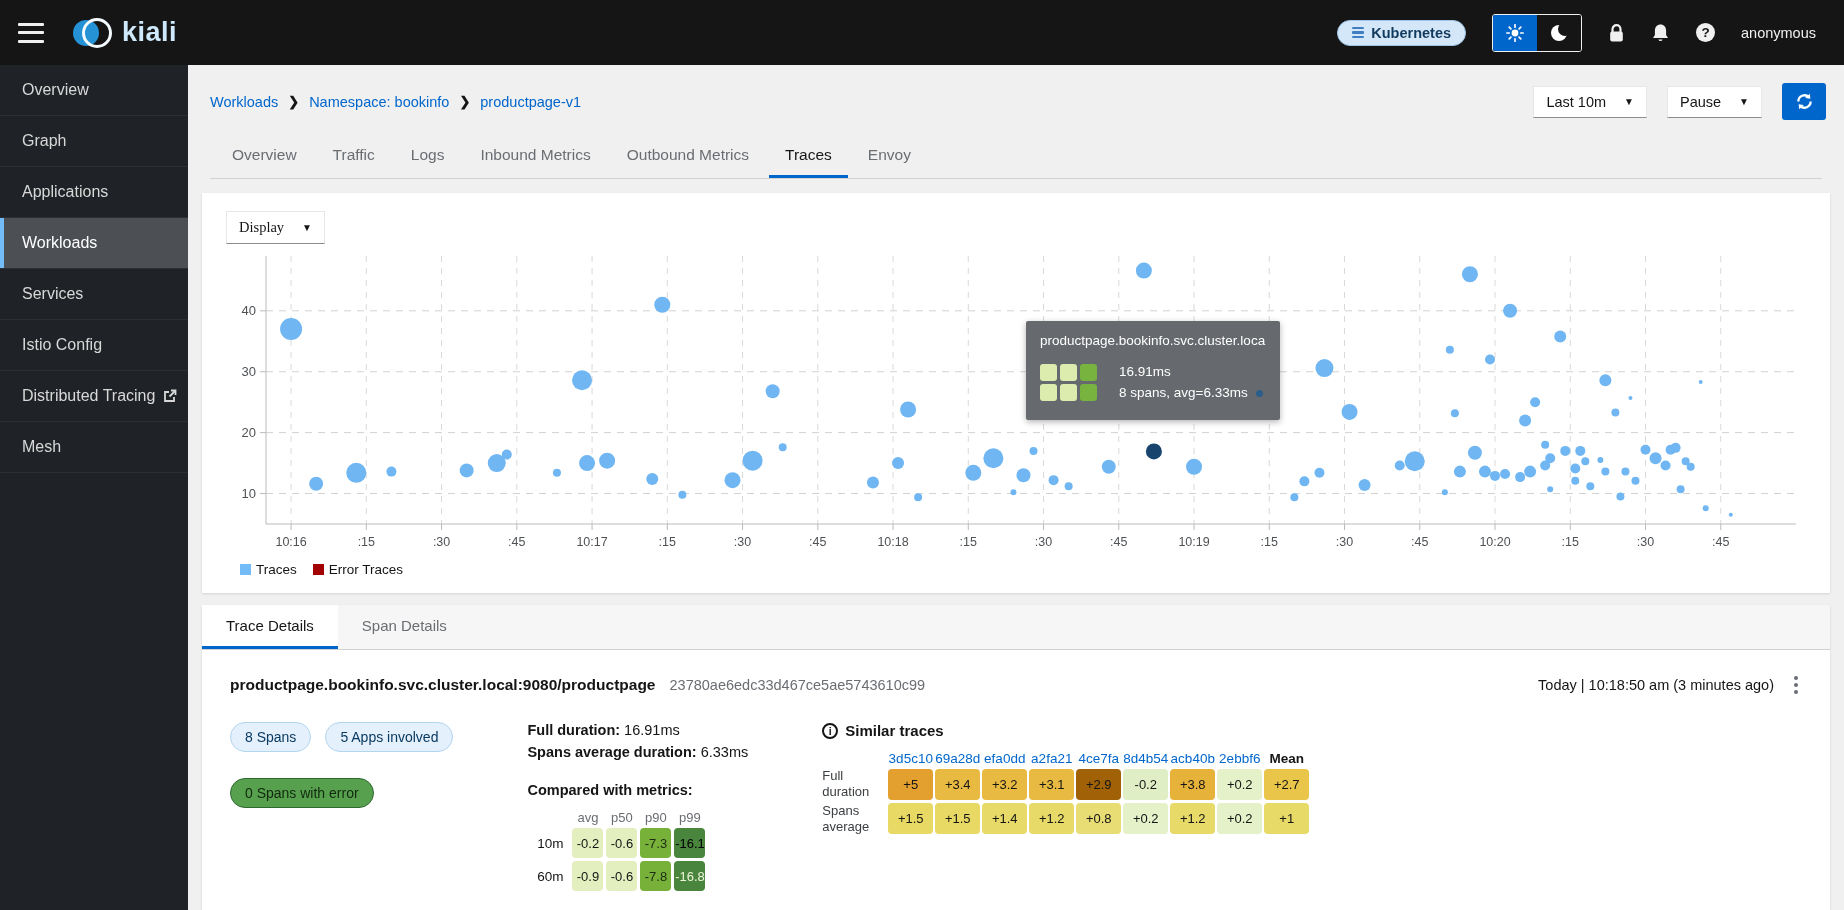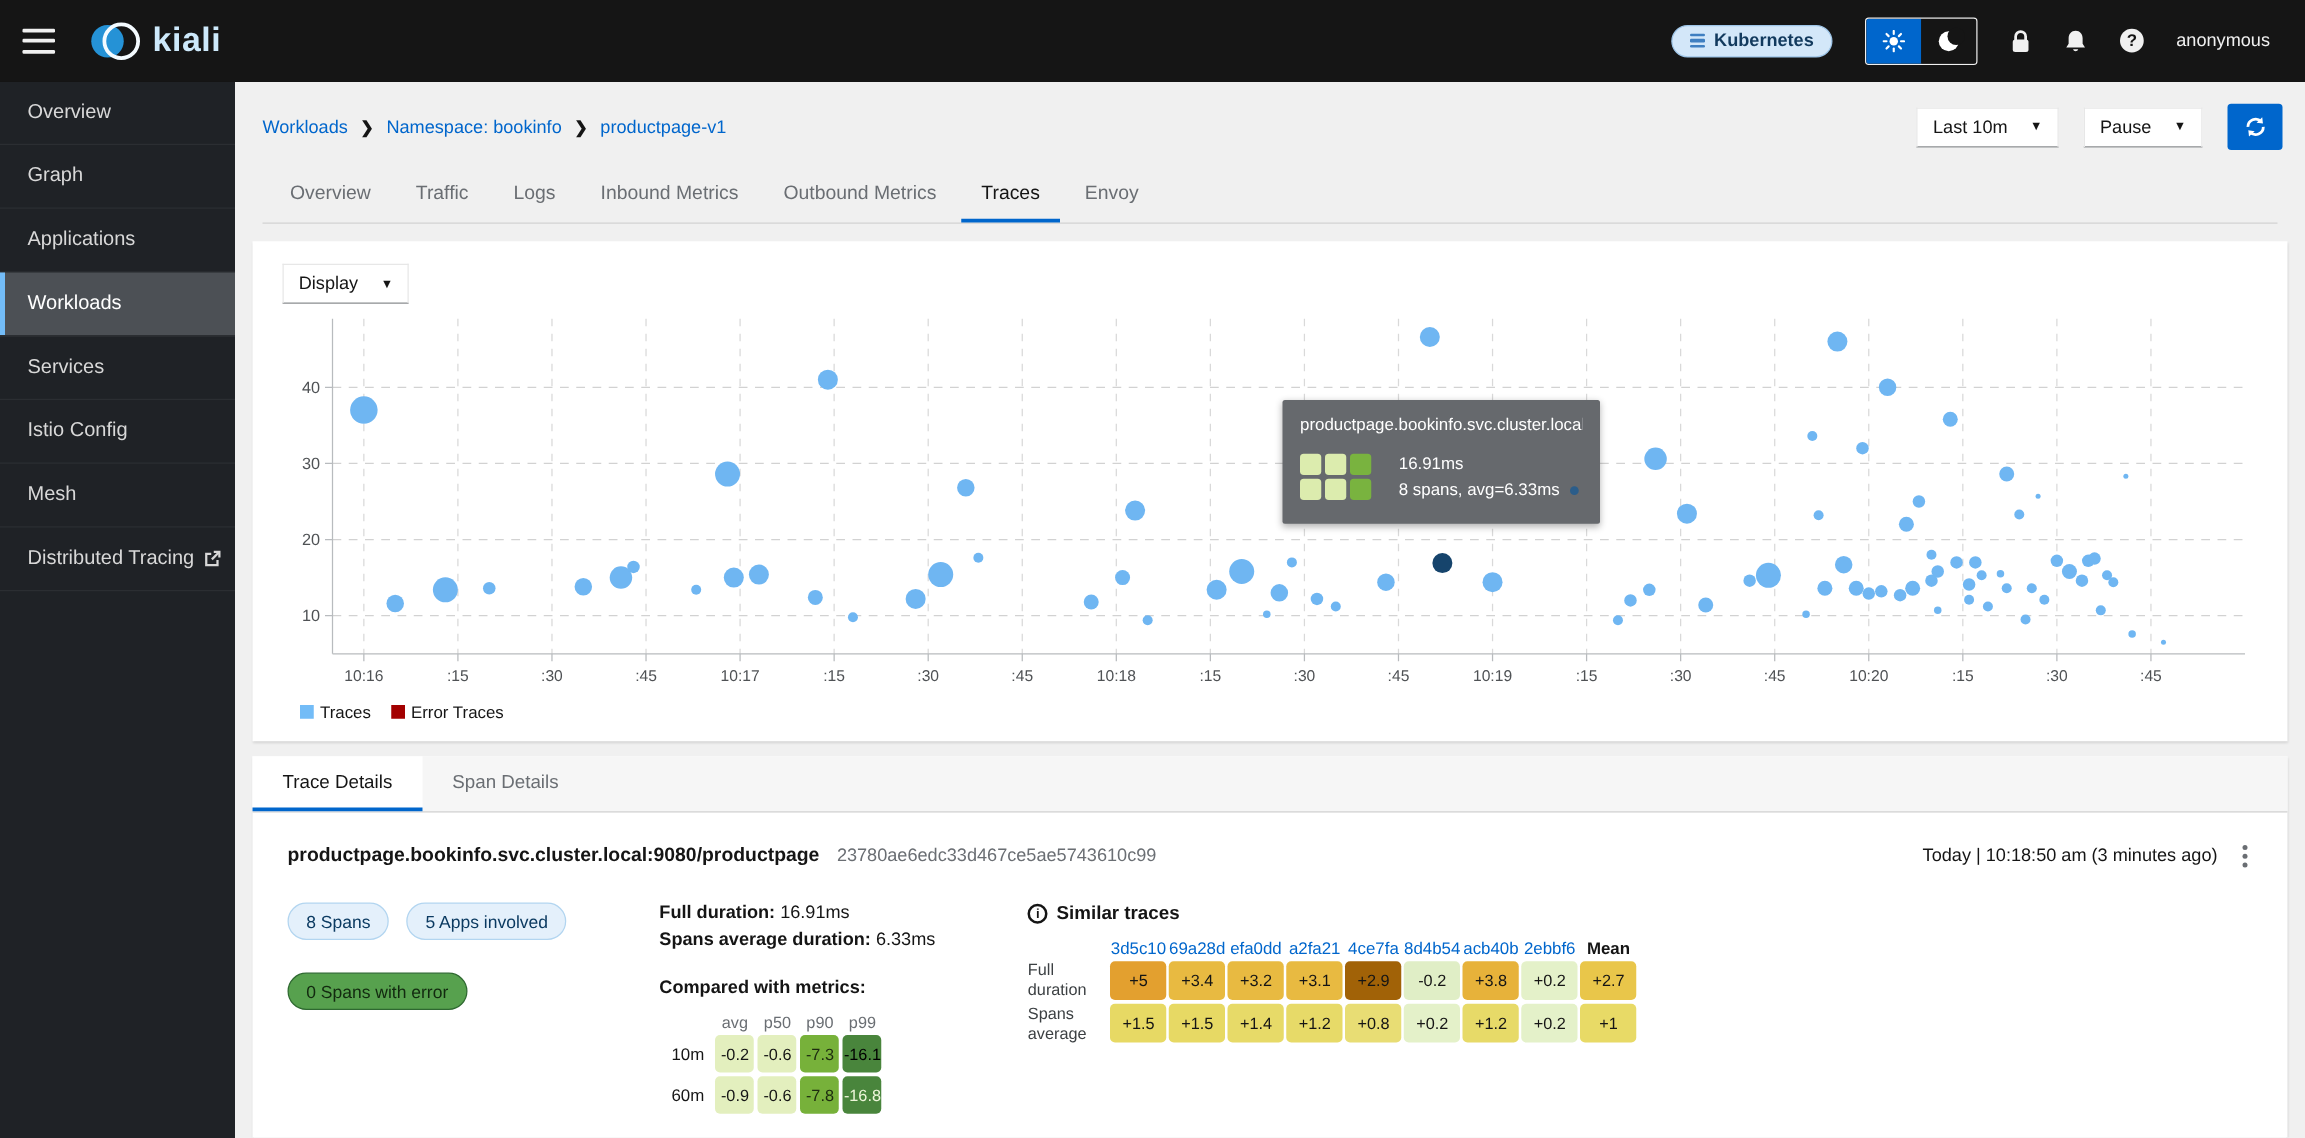--- a/index.html
+++ b/index.html
@@ -51,21 +51,21 @@
   .pf-select .caret { font-size:10px; color:#151515; }
   .refresh-btn { width:44px; height:37px; background:#0066cc; border:none; border-radius:3px; cursor:pointer;
     display:flex; align-items:center; justify-content:center; }
 
   .main-tabs { display:flex; gap:4px; padding:0 6px; margin:6px 22px 0 22px; border-bottom:1px solid #d2d2d2; }
   .tab { padding:10px 16px 11px 16px; font-size:15.5px; color:#6a6e73; cursor:pointer; border-bottom:3px solid transparent; }
   .tab.active { color:#151515; border-bottom-color:#0066cc; }
 
   .card { background:#fff; box-shadow:0 1px 2px rgba(3,3,3,.12); }
   .chart-card { margin:14px 14px 0 14px; padding:18px 24px 10px 24px; }
-  .display-select { display:inline-flex; min-width:92px; }
+  .display-select { display:inline-flex; min-width:92px;font-family:Liberation Serif, serif; }
   .ms-label { font-size:14.5px; color:#151515; margin:14px 0 2px 2px; }
   .chart-wrap { position:relative; }
   .legend { display:flex; gap:16px; align-items:center; padding:2px 0 6px 14px; font-size:13.5px; color:#151515; }
   .legend-item { display:flex; align-items:center; gap:5px; cursor:pointer; }
   .legend-swatch { width:11px; height:11px; display:inline-block; }
 
   
   .chart-tooltip { position:absolute; width:254px; background:#66696d; color:#fff; border-radius:2px;
     box-shadow:0 2px 6px rgba(0,0,0,.3); padding:12px 14px 16px 14px; z-index:10; }
   .tt-title { font-size:13.5px; margin-bottom:14px; white-space:nowrap; overflow:hidden; }
@@ -192,29 +192,29 @@
     <div class="side-item active">
       <span>Workloads</span>
     </div>
     <div class="side-item">
       <span>Services</span>
     </div>
     <div class="side-item">
       <span>Istio Config</span>
     </div>
     <div class="side-item">
-      <span>Mesh</span>
-    </div>
-    <div class="side-item">
       <span>Distributed Tracing</span>
       <svg width="14" height="14" viewBox="0 0 14 14">
         <path d="M11 8v4H2V3h4" fill="none" stroke="#d8d8d8" stroke-width="1.8"></path>
         <path d="M8 1.5h4.5V6" fill="none" stroke="#d8d8d8" stroke-width="1.8"></path>
         <line x1="6.5" y1="7.5" x2="12" y2="2" stroke="#d8d8d8" stroke-width="1.8"></line>
       </svg>
+    </div>
+    <div class="side-item">
+      <span>Mesh</span>
     </div>
   </nav>
 
 <main class="content">
 
   <div class="page-head">
     <div class="breadcrumb" id="breadcrumb">
         <a href="#">Workloads</a>
         <span class="crumb-sep">❯</span>
         <a href="#">Namespace: bookinfo</a>

